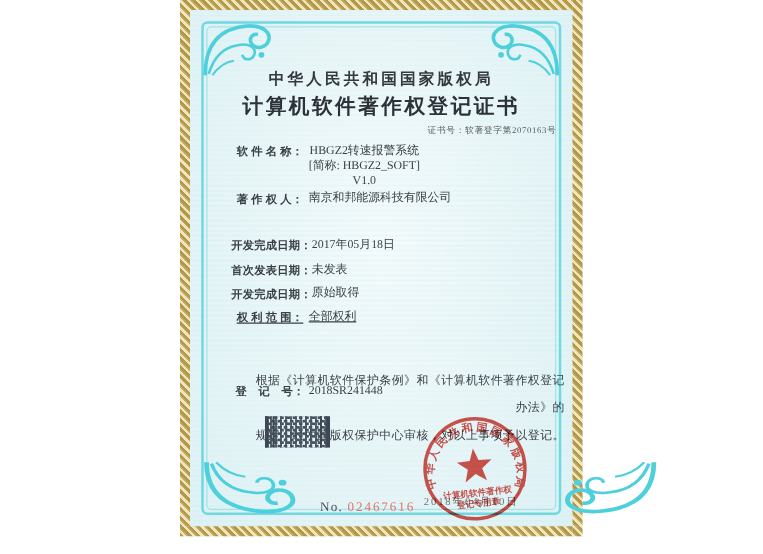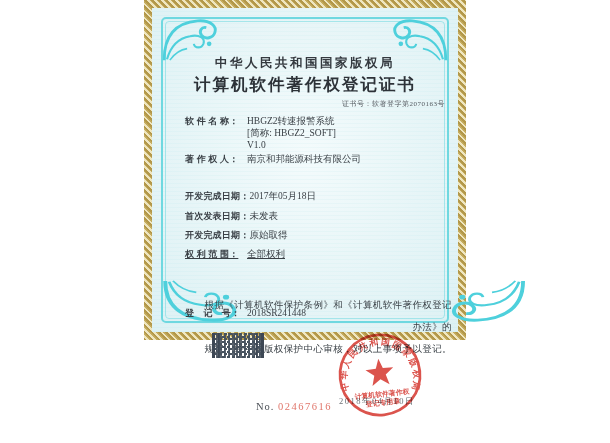--- a/index.html
+++ b/index.html
@@ -3,21 +3,21 @@
 <meta charset="utf-8">
 <style>
   html,body{margin:0;padding:0;}
   body{
     width:610px;height:443px;background:#ffffff;overflow:hidden;
     font-family:"Liberation Serif","DejaVu Serif",serif;
   }
   .stage{position:relative;width:610px;height:443px;background:#fff;}
   
   .cert{
-    position:absolute;left:144px;top:0;width:322px;height:340px;
+    position:absolute;left:144px;top:0;width:322px;height:429px;
     box-sizing:border-box;
     border:8px solid transparent;
     border-image:repeating-linear-gradient(45deg,#b3984a 0 2px,#efe6c0 2px 4px,#c5ac5e 4px 5px) 8;
     background:
       repeating-linear-gradient(0deg,rgba(130,210,220,0.07) 0 1px,rgba(255,255,255,0) 1px 4px),
       radial-gradient(ellipse at 50% 45%,#f4fbfc 0%,#e7f5f7 55%,#ddf1f4 100%);
   }
   .inner-frame{position:absolute;inset:9px;border:2px solid #6fd8e0;border-radius:5px;pointer-events:none;}
   .inner-frame2{position:absolute;inset:13px;border:1px solid rgba(111,216,224,.55);border-radius:4px;pointer-events:none;}
   
@@ -32,21 +32,21 @@
     position:absolute;left:0;right:0;top:47px;text-align:center;
     font-size:12.5px;font-weight:bold;letter-spacing:2.5px;color:#34393f;
   }
   .cert-title{
     position:absolute;left:0;right:0;top:66px;text-align:center;
     font-size:16.5px;font-weight:bold;letter-spacing:2px;color:#2d3238;
   }
   .cert-no{
     position:absolute;left:190px;top:91px;font-size:7px;color:#555a60;letter-spacing:.5px;text-align:right;
   }
-  .row{position:absolute;left:33px;display:flex;color:#3a4046;}
+  .row{position:absolute;left:33px;display:flex;color:#3a4046;text-align:center;}
   .row .lbl{flex:0 0 62px;font-size:9px;font-weight:bold;letter-spacing:.2px;white-space:nowrap;}
   .row .val{font-size:9.5px;line-height:12px;white-space:nowrap;}
   .statement{position:absolute;left:26px;top:286px;width:274px;color:#3a4046;font-size:9.5px;line-height:22px;letter-spacing:.4px;text-align:right;}
   .statement .l1{text-indent:2em;}
   
   .barcode{
     position:absolute;left:60px;top:325px;width:52px;height:25px;
     background:
       linear-gradient(#3d4754,#3d4754) 0 0/3px 100% no-repeat,
       linear-gradient(#3d4754,#3d4754) 100% 0/3px 100% no-repeat,

